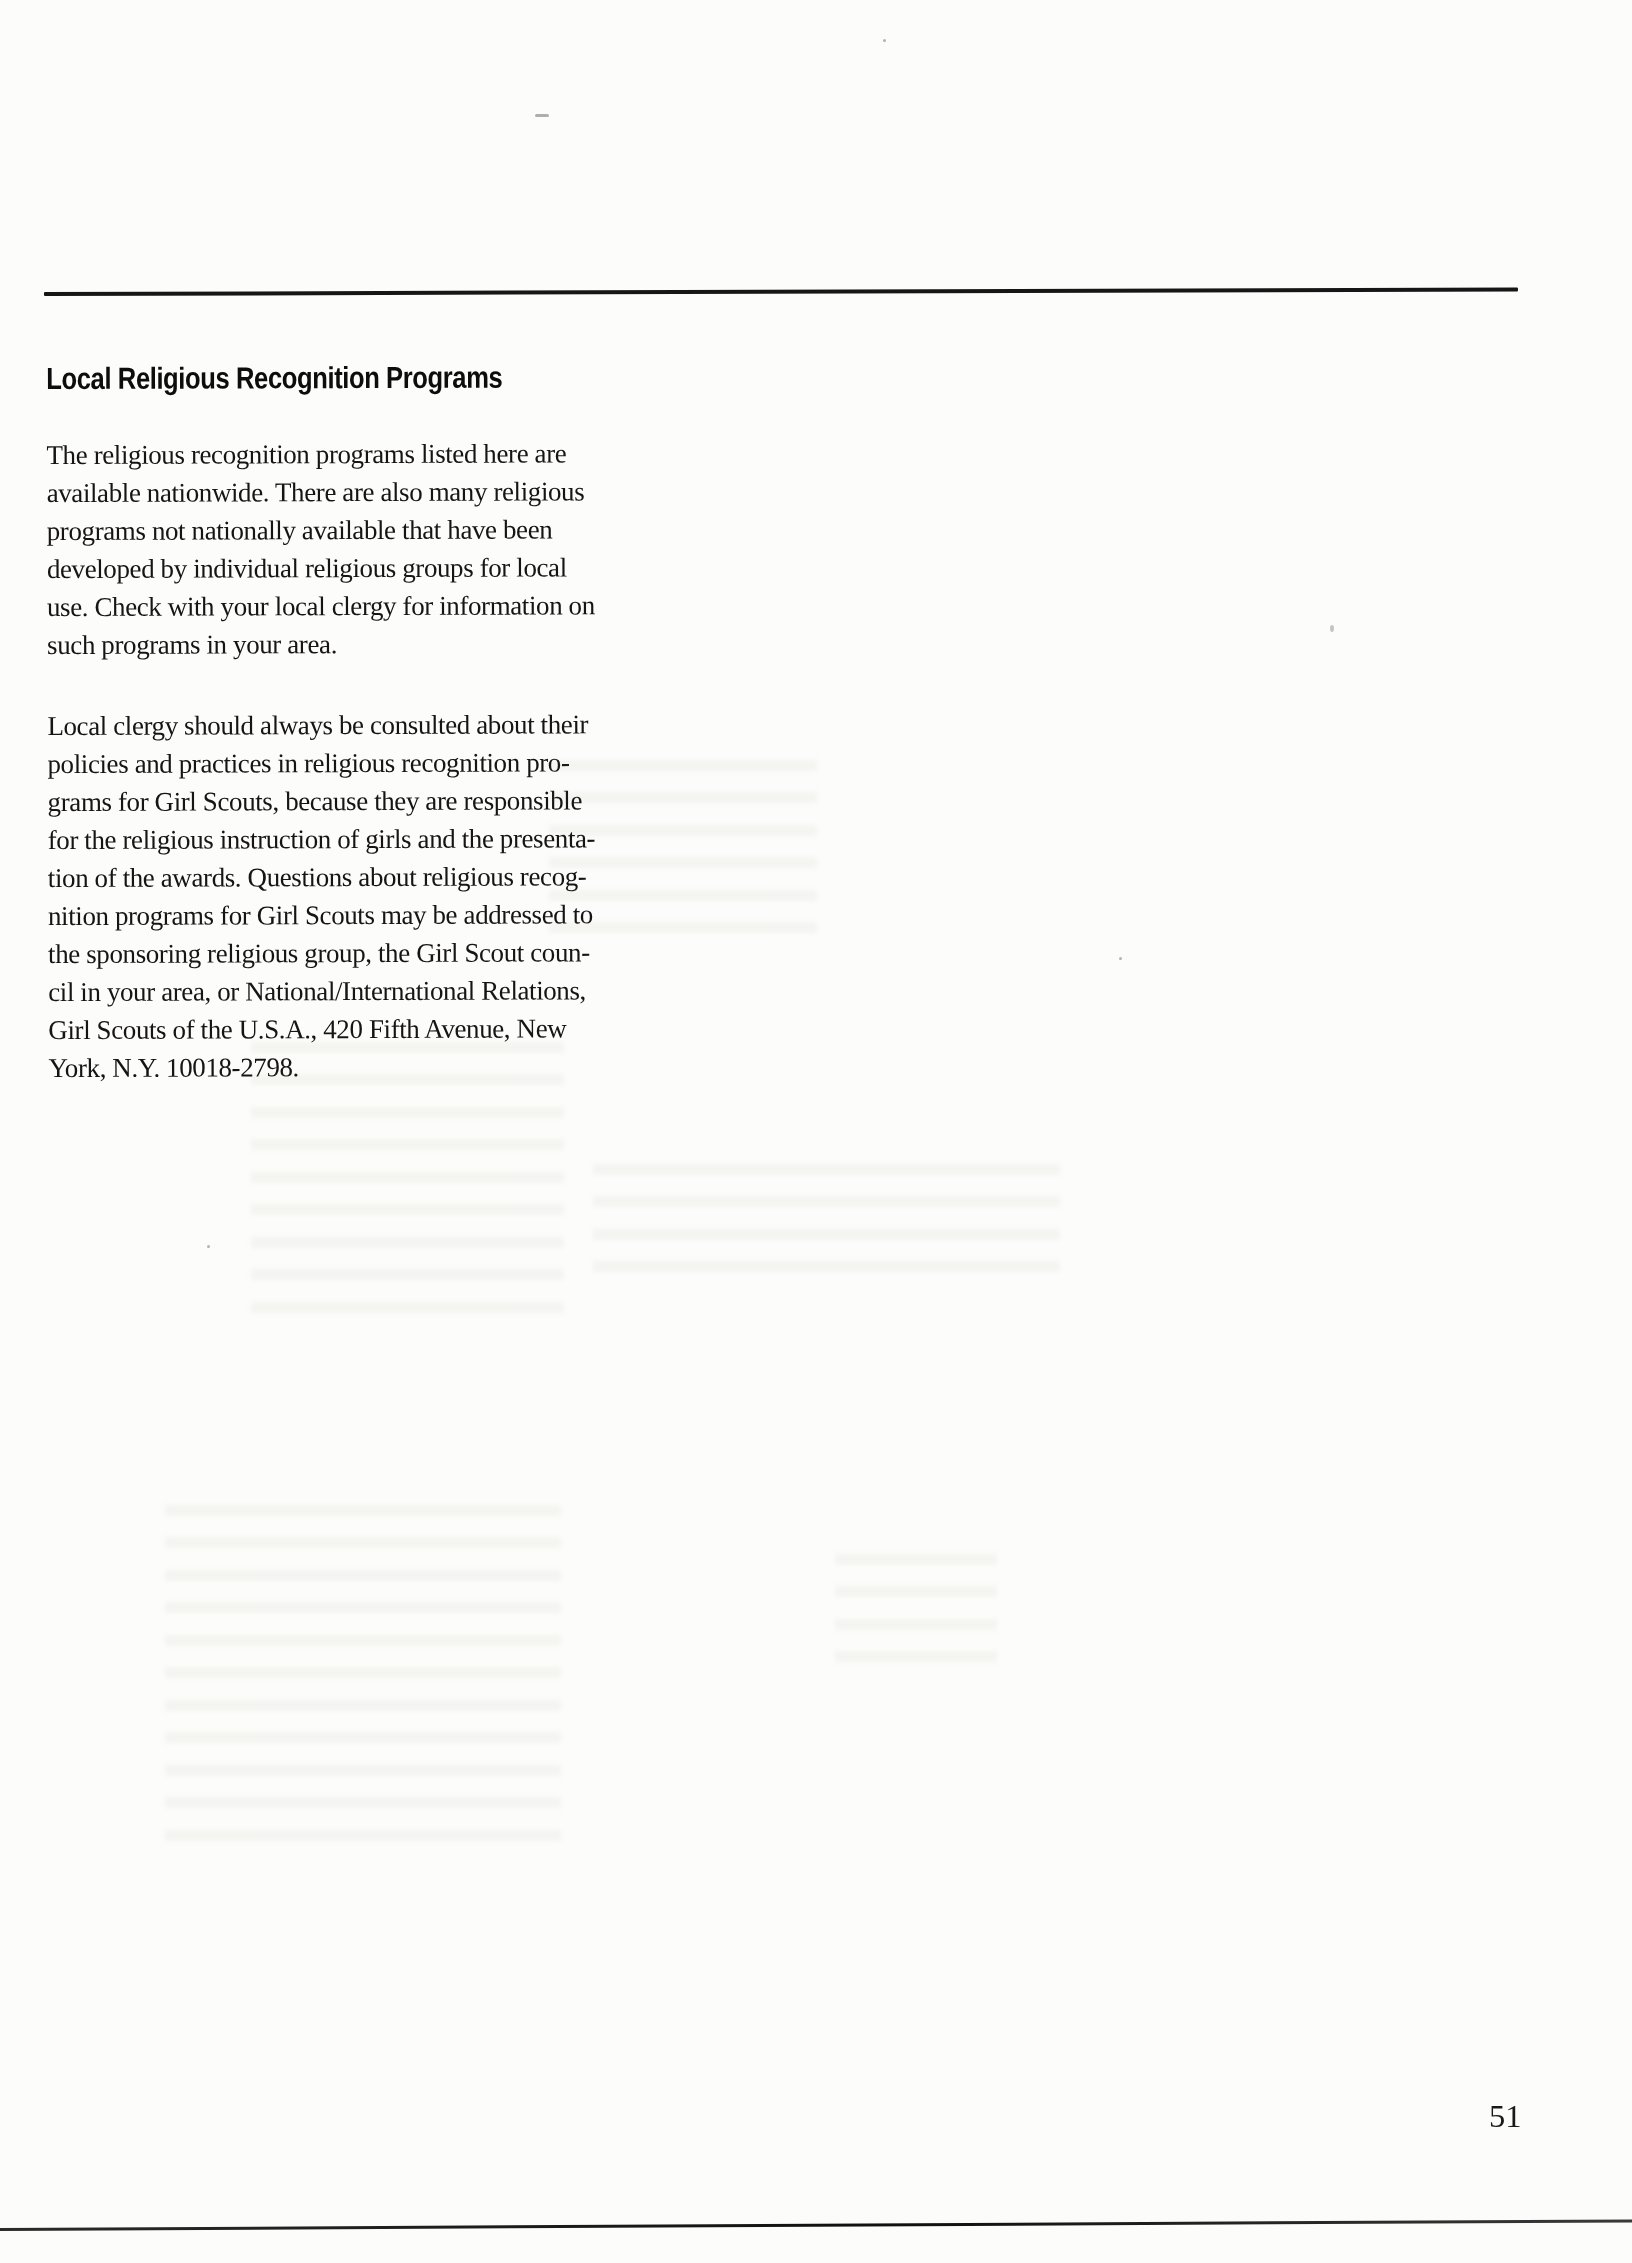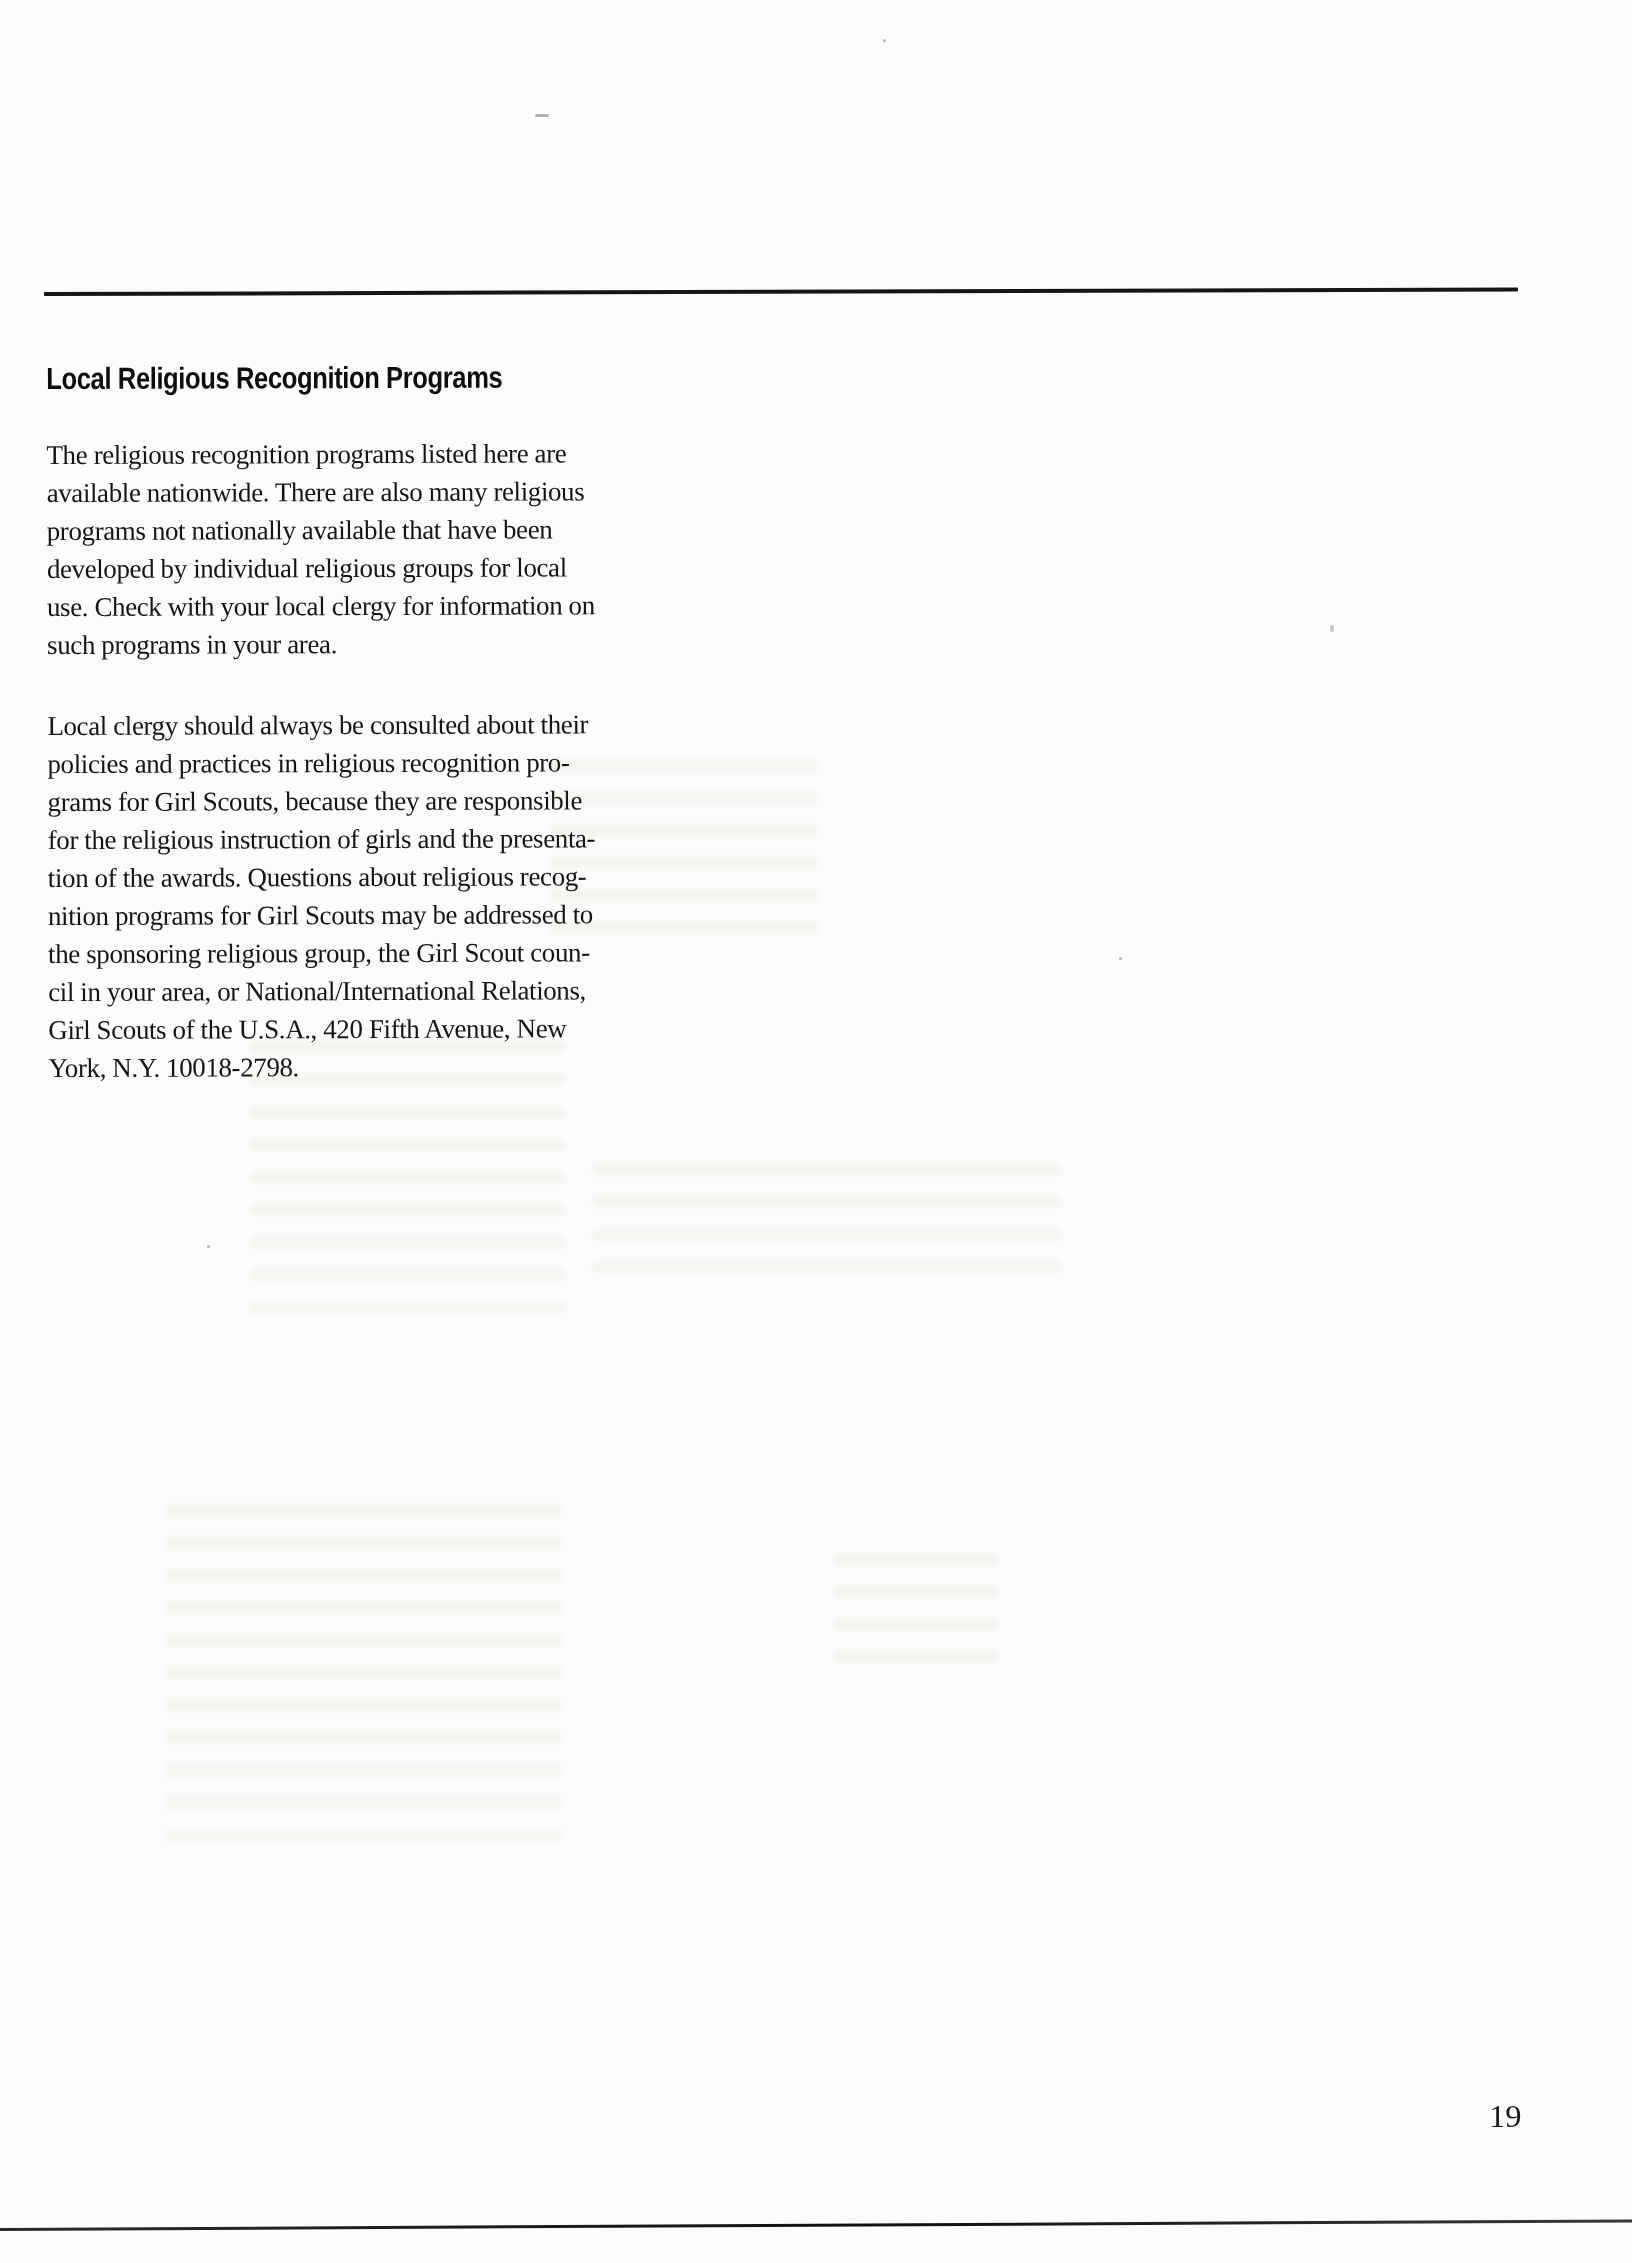--- a/index.html
+++ b/index.html
@@ -147,18 +147,18 @@
   <div class="ghost ghost-3"></div>
   <div class="ghost ghost-4"></div>
   <div class="ghost ghost-5"></div>
 
   <div class="speck speck-dash"></div>
   <div class="speck speck-a"></div>
   <div class="speck speck-b"></div>
   <div class="speck speck-c"></div>
   <div class="speck speck-d"></div>
 
-  <div class="page-number">19</div>
+  <div class="page-number">51</div>
 
   <div class="edge-line"></div>
 
 </div>
 
 
 </body></html>

